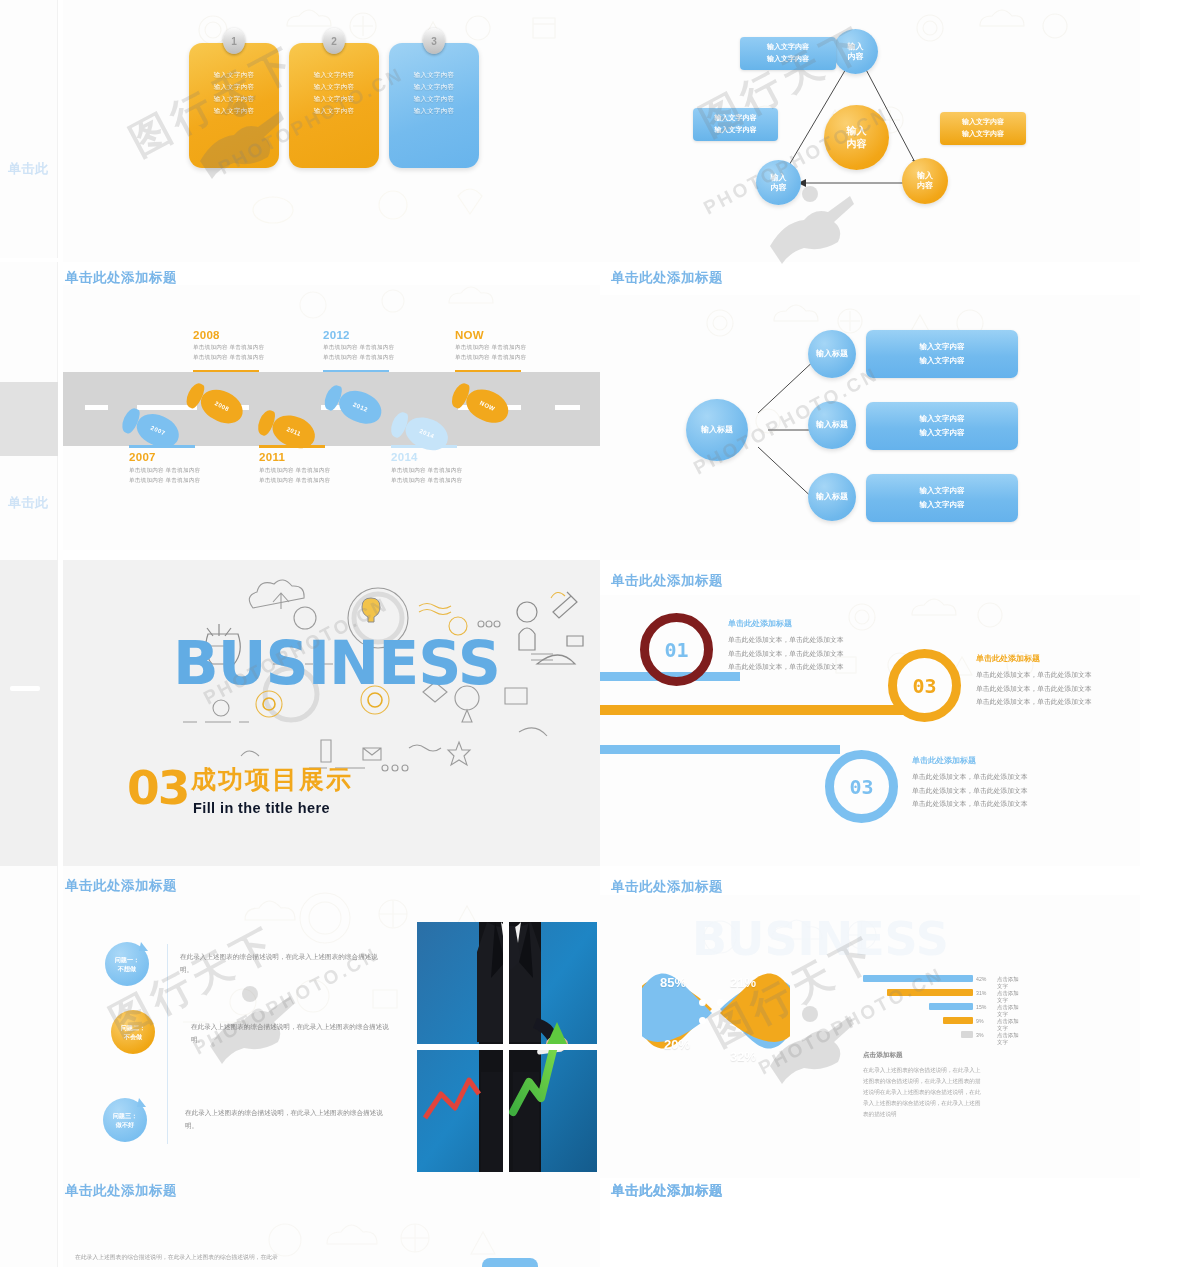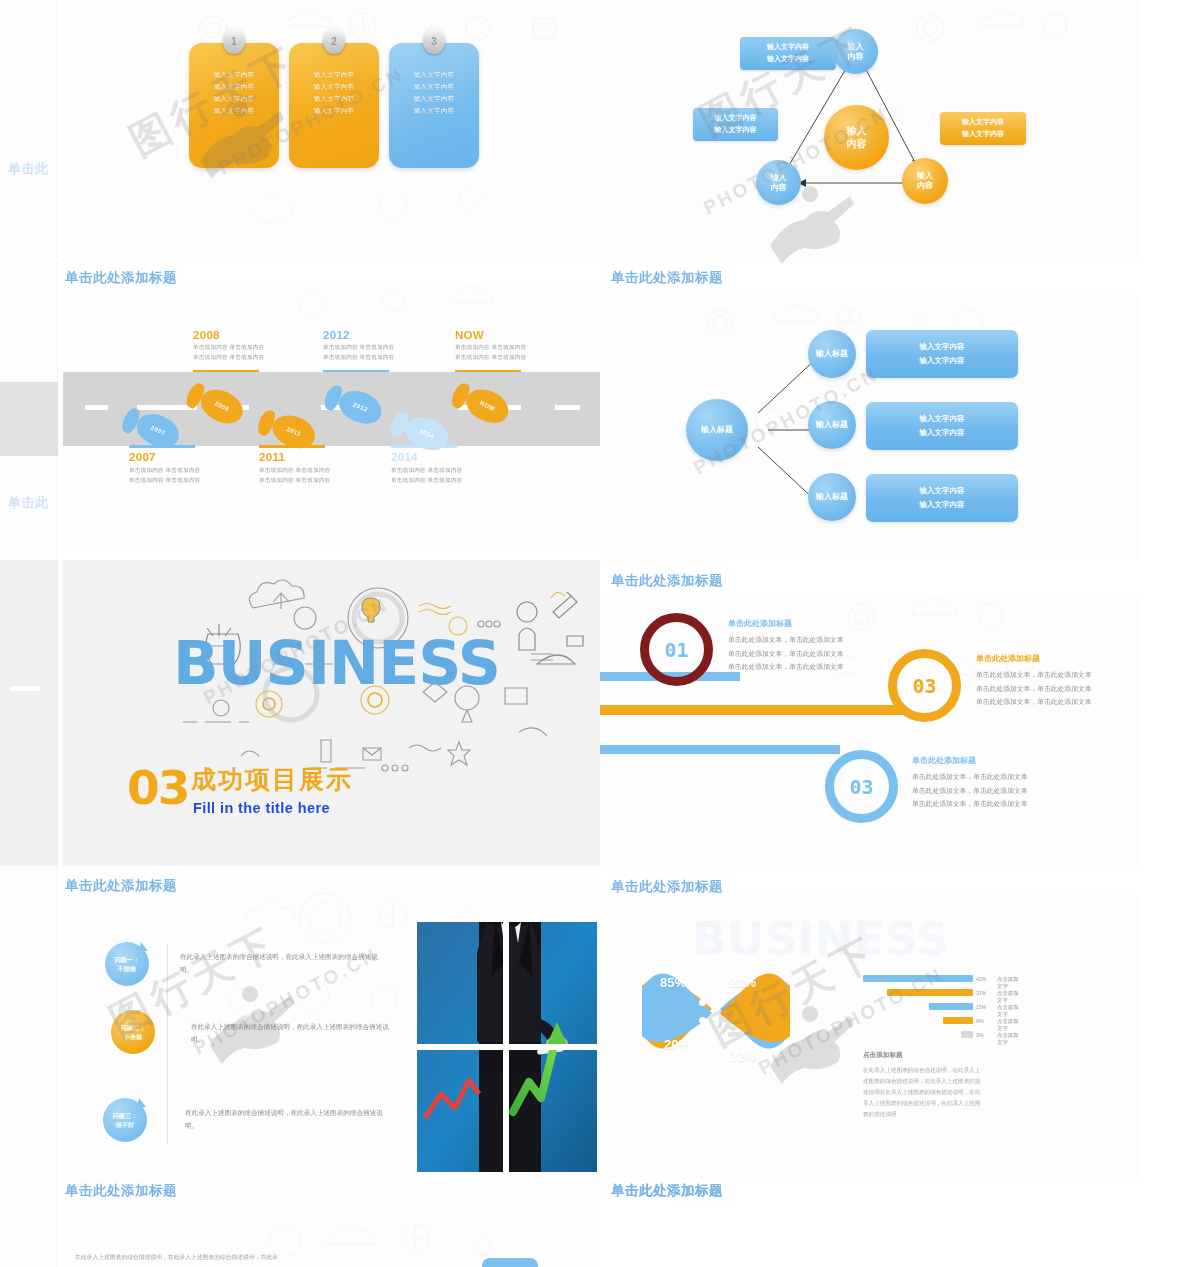--- a/index.html
+++ b/index.html
@@ -84,21 +84,21 @@
       flex-direction:column; align-items:center; justify-content:center;
       background:linear-gradient(180deg,#9ad1f5 0%,#72baee 55%,#65b2ec 100%);
       box-shadow:0 1px 3px rgba(0,0,0,.12); }
 
   
   .biz-word { position:absolute; font-size:60px; font-weight:bold; color:#62ace4;
       letter-spacing:-1px; font-family:"DejaVu Sans", sans-serif; }
   .biz-num { position:absolute; font-size:47px; font-weight:bold; color:#f2a81c;
       font-family:"DejaVu Sans", sans-serif; letter-spacing:-2px; }
   .biz-cn { position:absolute; font-size:25px; font-weight:bold; color:#f2a81c; letter-spacing:2px; }
-  .biz-en { position:absolute; font-size:14.5px; font-weight:bold; color:#1d4ed8; letter-spacing:.4px; }
+  .biz-en { position:absolute; font-size:14.5px; font-weight:bold; color:#0f172a; letter-spacing:.4px; }
 
   
   .ring { position:absolute; border-radius:50%; background:transparent;
           display:flex; align-items:center; justify-content:center;
           font-weight:bold; font-family:"DejaVu Sans Mono", monospace; }
   .ribbon { position:absolute; }
   .rb-title { position:absolute; font-size:8px; font-weight:bold; white-space:nowrap; }
   .rb-body  { position:absolute; font-size:6.8px; line-height:2.0; color:#8d8d8d; white-space:nowrap; }
 
   

